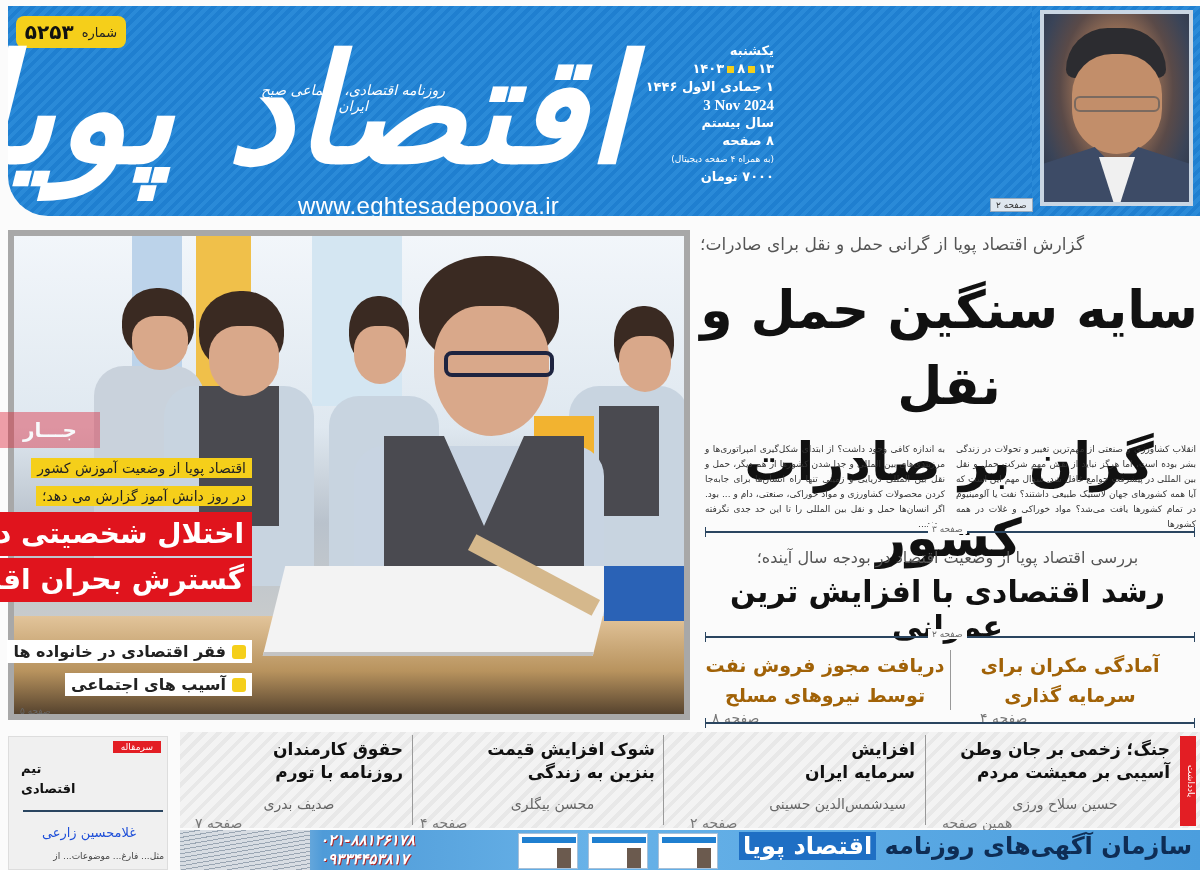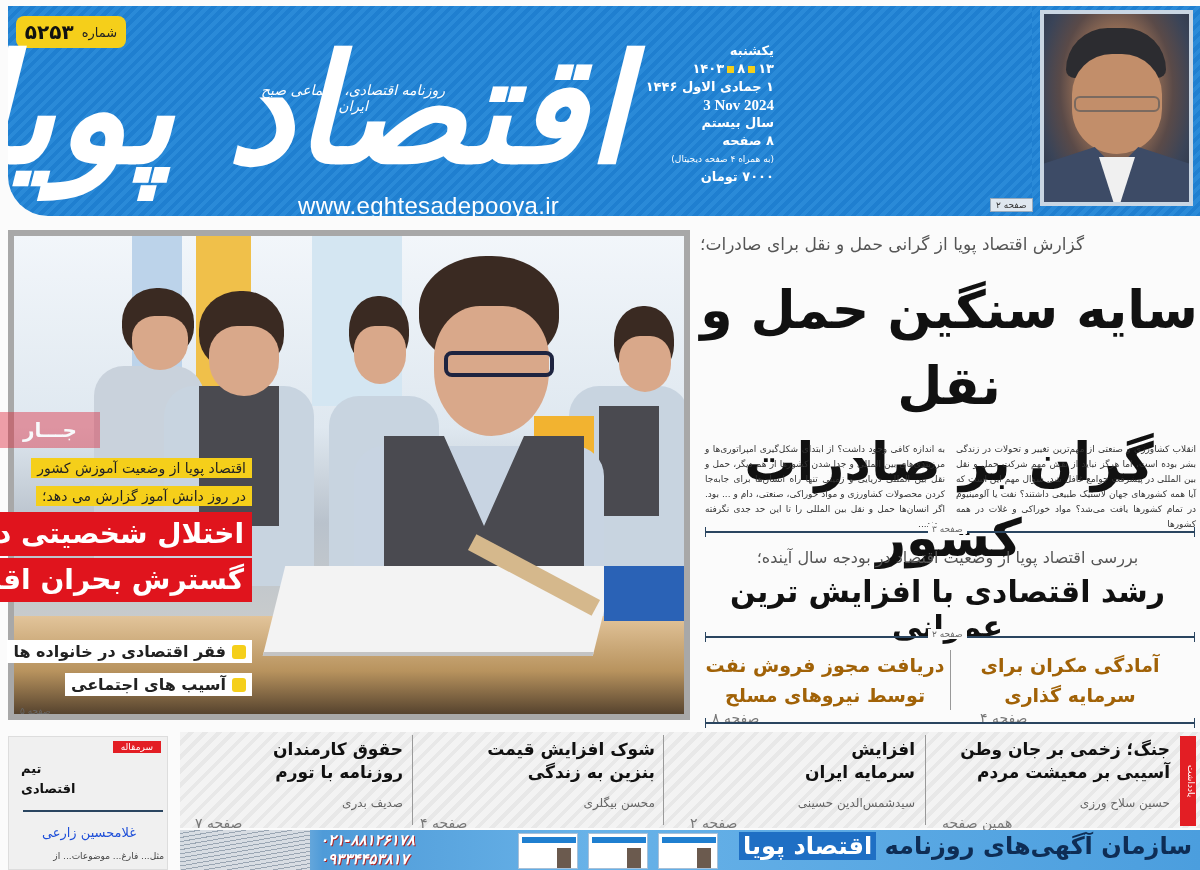--- a/index.html
+++ b/index.html
@@ -71,21 +71,21 @@
 .rule-label{position:absolute;font-size:9px;color:#666;background:#fbfbfb;padding:0 4px}
 .kicker2{position:absolute;left:700px;top:548px;width:495px;text-align:center;font-size:16px;color:#555}
 .headline-2{position:absolute;left:700px;top:574px;width:495px;text-align:center;font-size:30px;font-weight:bold;color:#111}
 .small-head{position:absolute;top:650px;text-align:center;font-size:19px;font-weight:bold;line-height:30px;color:#a16207}
 .vdiv{position:absolute;width:1px;background:#999}
 
 
 .bottom-strip{position:absolute;left:180px;top:732px;width:1020px;height:96px;
   background:repeating-linear-gradient(135deg,#f3f3f3 0,#f3f3f3 6px,#e8e8e8 6px,#e8e8e8 10px)}
 .op-head{position:absolute;font-size:17px;font-weight:bold;line-height:23px;color:#111;text-align:right}
-.op-author{position:absolute;font-size:12px;color:#666;text-align:right}
+.op-author{position:absolute;font-size:14px;color:#666;text-align:center}
 .op-page{position:absolute;font-size:14px;color:#777}
 .red-tab{position:absolute;left:1180px;top:736px;width:16px;height:90px;background:#e31e24;color:#fff;font-size:9px;writing-mode:vertical-rl;text-align:center}
 
 .editorial{position:absolute;left:8px;top:736px;width:160px;height:134px;background:#f0f0f0;border:1px solid #ddd}
 .ed-tag{position:absolute;right:6px;top:4px;background:#e31e24;color:#fff;font-size:9px;padding:1px 8px}
 .ed-title{position:absolute;left:12px;top:22px;width:160px;text-align:left;font-size:13px;font-weight:bold;line-height:20px}
 .ed-rule{position:absolute;left:14px;top:73px;width:140px;height:2px;background:#2a4560}
 .ed-author{position:absolute;left:0;top:88px;width:160px;text-align:center;font-size:13px;color:#1d4ed8}
 .ed-text{position:absolute;left:10px;top:114px;width:145px;font-size:9px;color:#444;text-align:right;overflow:hidden;height:16px}
 

